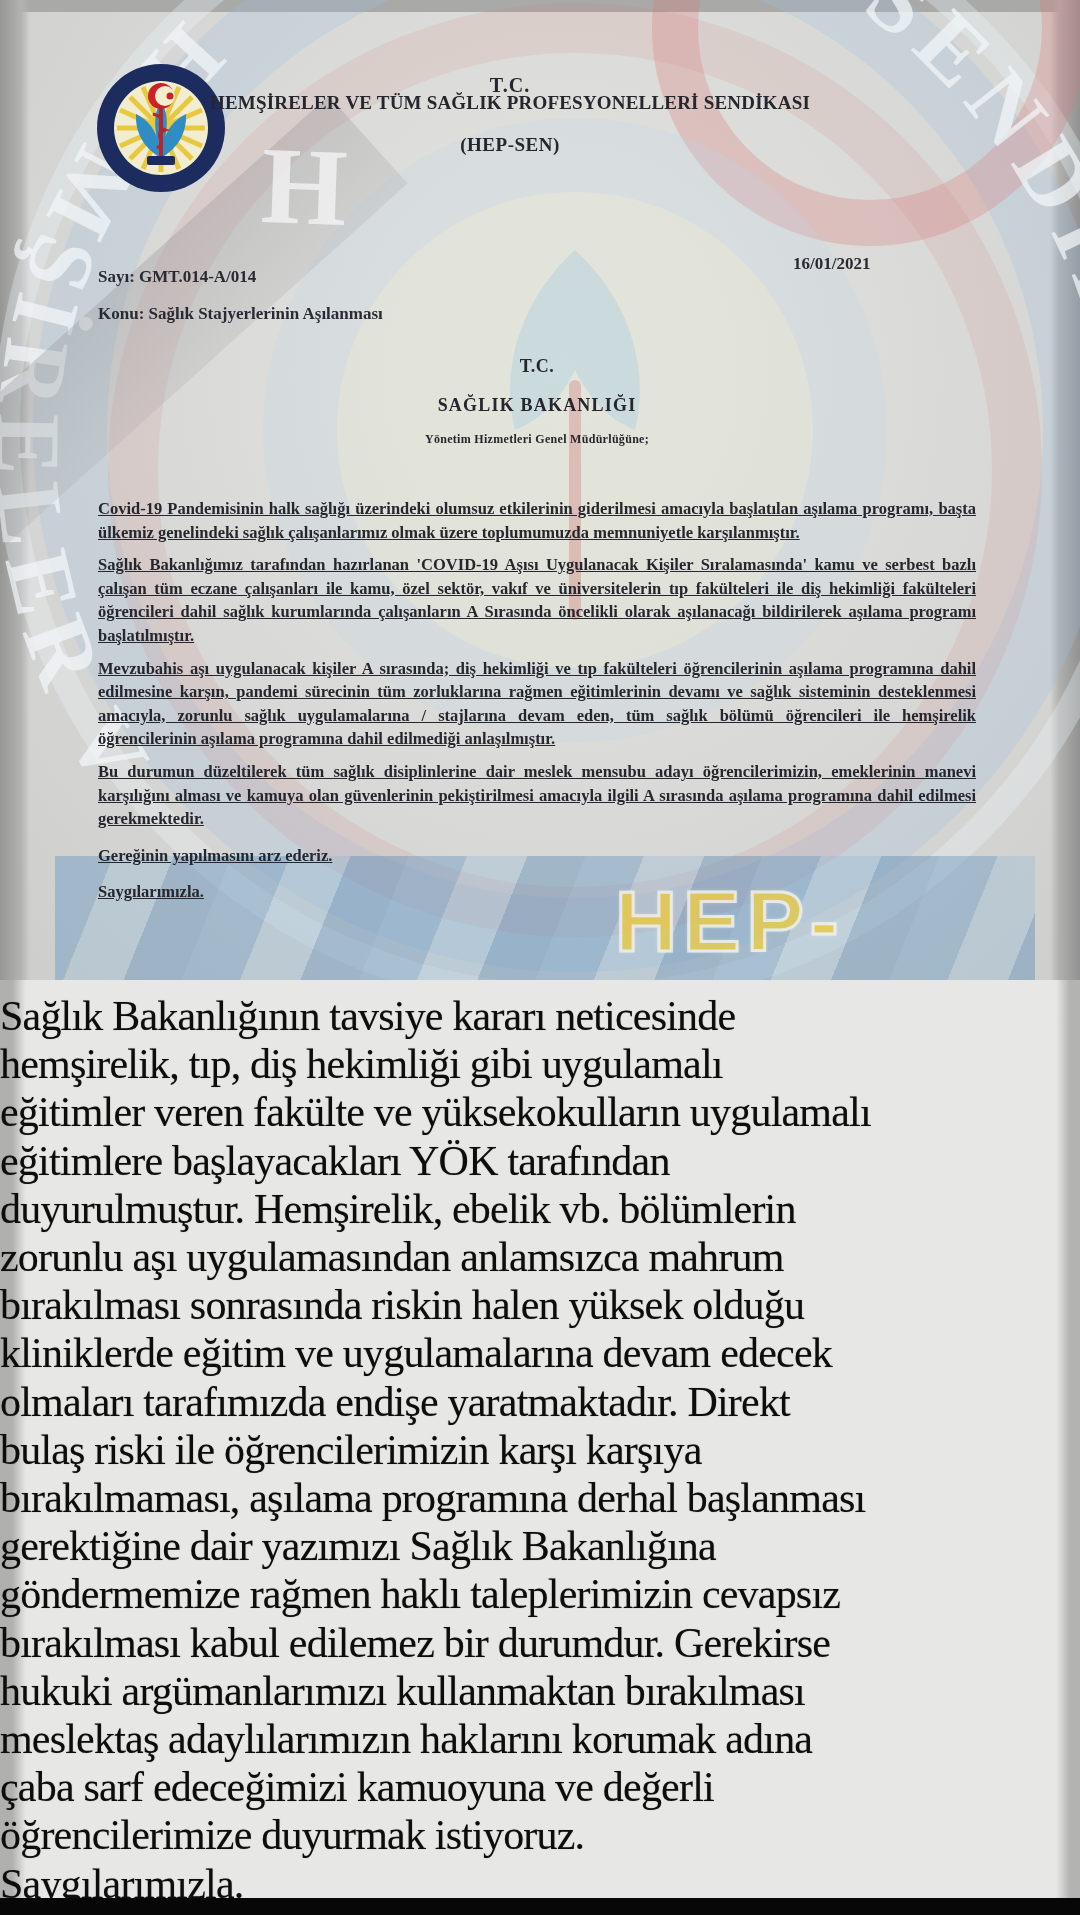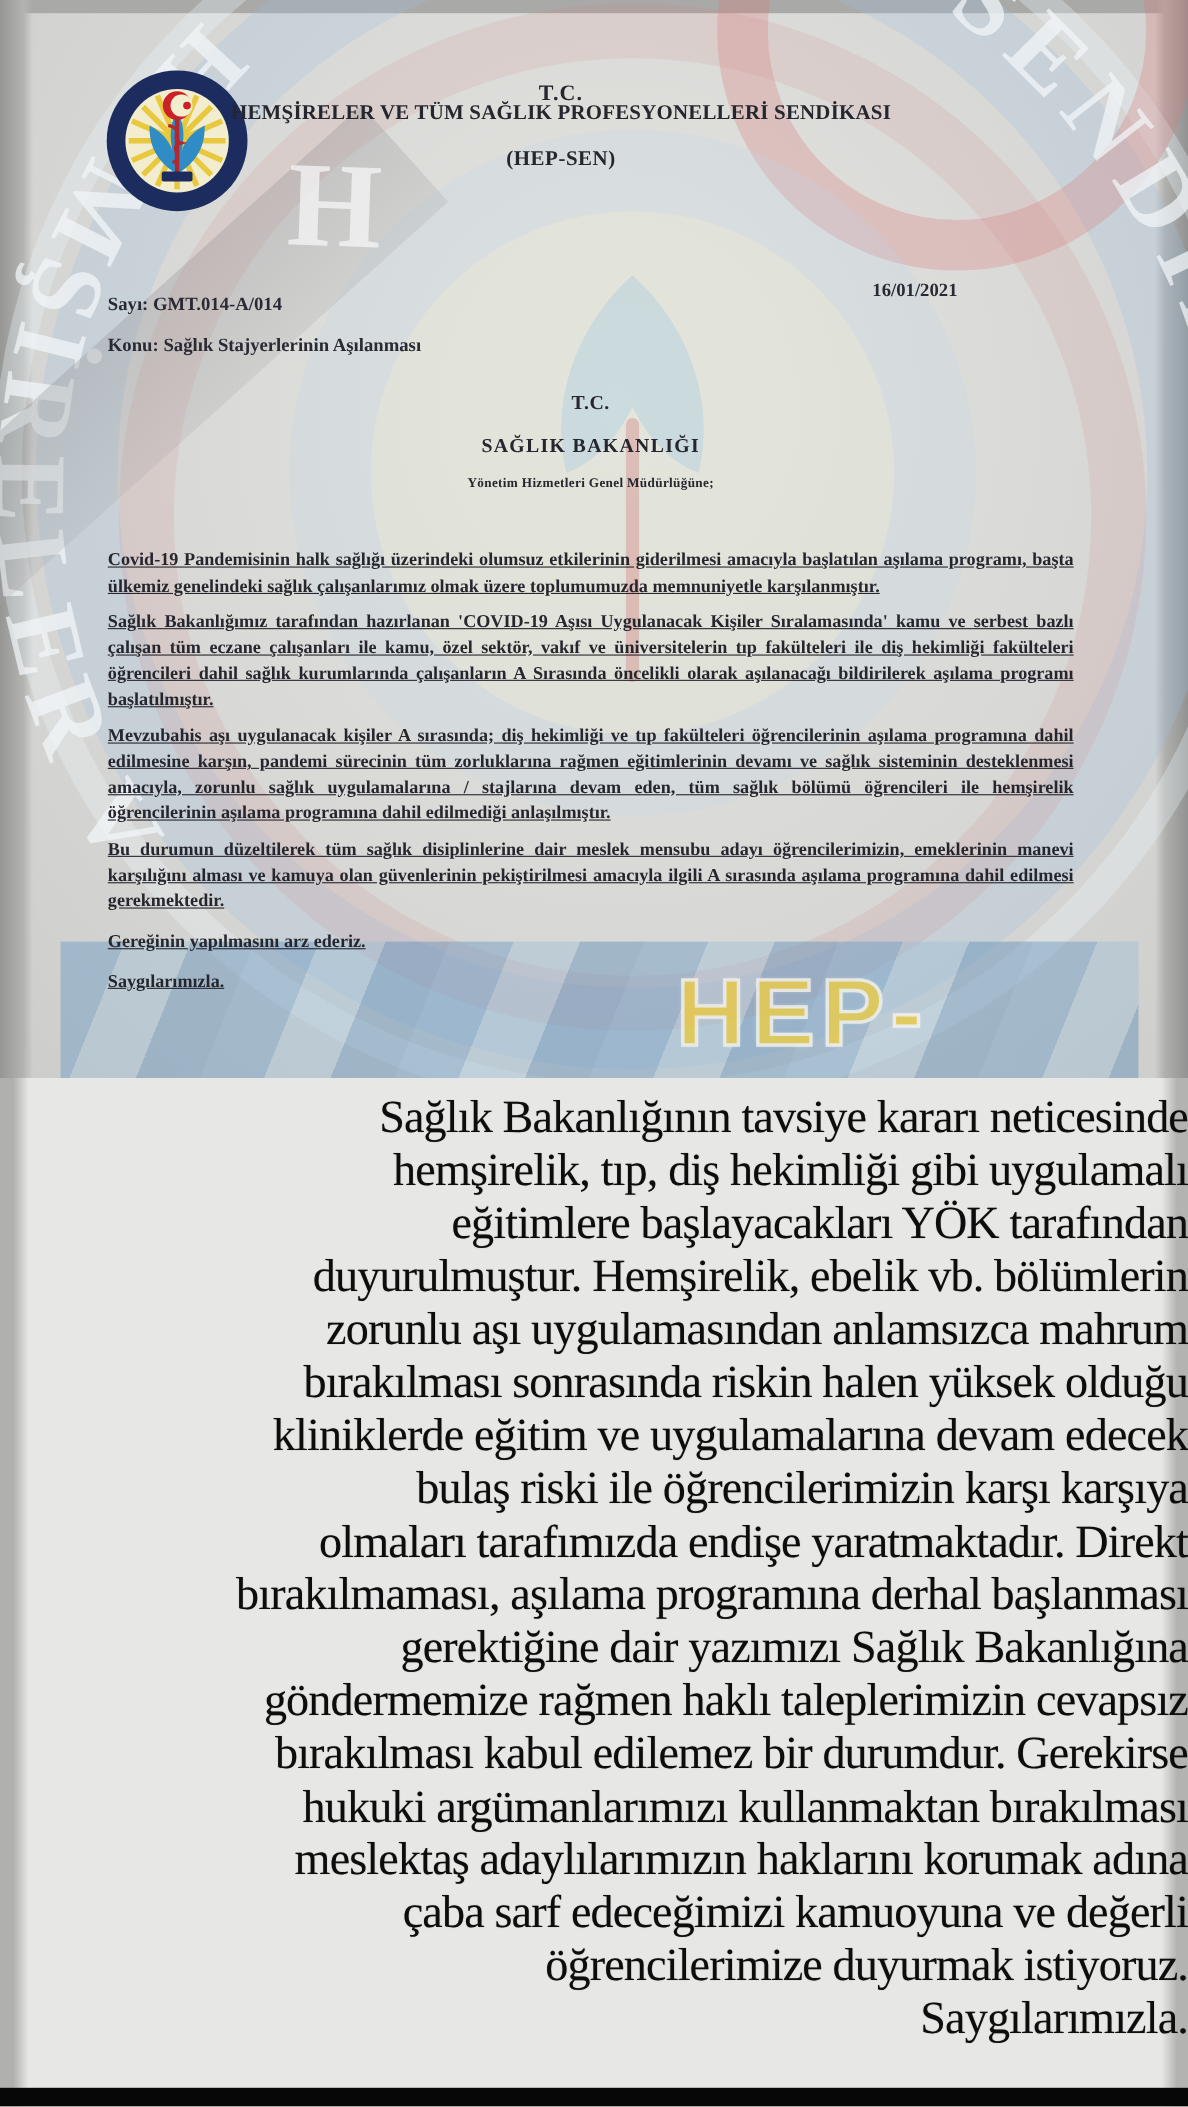--- a/index.html
+++ b/index.html
@@ -52,21 +52,21 @@
     margin:0 0 9px 0;font-size:16.5px;line-height:23.6px;font-weight:bold;
     text-align:justify;color:#26262e;text-decoration:underline;}
   .body-text p.closing{text-align:left;margin-top:13px;margin-bottom:0;}
   
   .announce{
     position:absolute;left:0;top:980px;width:1080px;height:935px;
     background:linear-gradient(90deg,#b0b0ae 0 12px,#e7e7e5 26px calc(100% - 24px),#b3b3b1 calc(100% - 10px));
     padding-top:12px;box-sizing:border-box;z-index:3;
   }
   .announce-line{
-    width:1080px;text-align:right;font-size:42px;line-height:48.2px;
+    width:1080px;text-align:left;font-size:42px;line-height:48.2px;
     letter-spacing:-0.8px;color:#0d0d0d;white-space:nowrap;
     text-shadow:0 0 1px rgba(0,0,0,.35);
   }
   .bottom-bar{position:absolute;left:0;bottom:0;width:1080px;height:17px;background:#070707;z-index:4;}
 </style>
 </head>
 <body>
 
 <div class="screen">
 
@@ -152,27 +152,28 @@
       <p>Mevzubahis aşı uygulanacak kişiler A sırasında; diş hekimliği ve tıp fakülteleri öğrencilerinin aşılama programına dahil edilmesine karşın, pandemi sürecinin tüm zorluklarına rağmen eğitimlerinin devamı ve sağlık sisteminin desteklenmesi amacıyla, zorunlu sağlık uygulamalarına / stajlarına devam eden, tüm sağlık bölümü öğrencileri ile hemşirelik öğrencilerinin aşılama programına dahil edilmediği anlaşılmıştır.</p>
       <p>Bu durumun düzeltilerek tüm sağlık disiplinlerine dair meslek mensubu adayı öğrencilerimizin, emeklerinin manevi karşılığını alması ve kamuya olan güvenlerinin pekiştirilmesi amacıyla ilgili A sırasında aşılama programına dahil edilmesi gerekmektedir.</p>
       <p class="closing">Gereğinin yapılmasını arz ederiz.</p>
       <p class="closing">Saygılarımızla.</p>
     </div>
   </div>
 
   <div class="announce">
     <div class="announce-line">Sağlık Bakanlığının tavsiye kararı neticesinde</div>
     <div class="announce-line">hemşirelik, tıp, diş hekimliği gibi uygulamalı</div>
+    <div class="announce-line">eğitimler veren fakülte ve yüksekokulların uygulamalı</div>
     <div class="announce-line">eğitimlere başlayacakları YÖK tarafından</div>
     <div class="announce-line">duyurulmuştur. Hemşirelik, ebelik vb. bölümlerin</div>
     <div class="announce-line">zorunlu aşı uygulamasından anlamsızca mahrum</div>
     <div class="announce-line">bırakılması sonrasında riskin halen yüksek olduğu</div>
     <div class="announce-line">kliniklerde eğitim ve uygulamalarına devam edecek</div>
+    <div class="announce-line">olmaları tarafımızda endişe yaratmaktadır. Direkt</div>
     <div class="announce-line">bulaş riski ile öğrencilerimizin karşı karşıya</div>
-    <div class="announce-line">olmaları tarafımızda endişe yaratmaktadır. Direkt</div>
     <div class="announce-line">bırakılmaması, aşılama programına derhal başlanması</div>
     <div class="announce-line">gerektiğine dair yazımızı Sağlık Bakanlığına</div>
     <div class="announce-line">göndermemize rağmen haklı taleplerimizin cevapsız</div>
     <div class="announce-line">bırakılması kabul edilemez bir durumdur. Gerekirse</div>
     <div class="announce-line">hukuki argümanlarımızı kullanmaktan bırakılması</div>
     <div class="announce-line">meslektaş adaylılarımızın haklarını korumak adına</div>
     <div class="announce-line">çaba sarf edeceğimizi kamuoyuna ve değerli</div>
     <div class="announce-line">öğrencilerimize duyurmak istiyoruz.</div>
     <div class="announce-line">Saygılarımızla.</div>
   </div>

